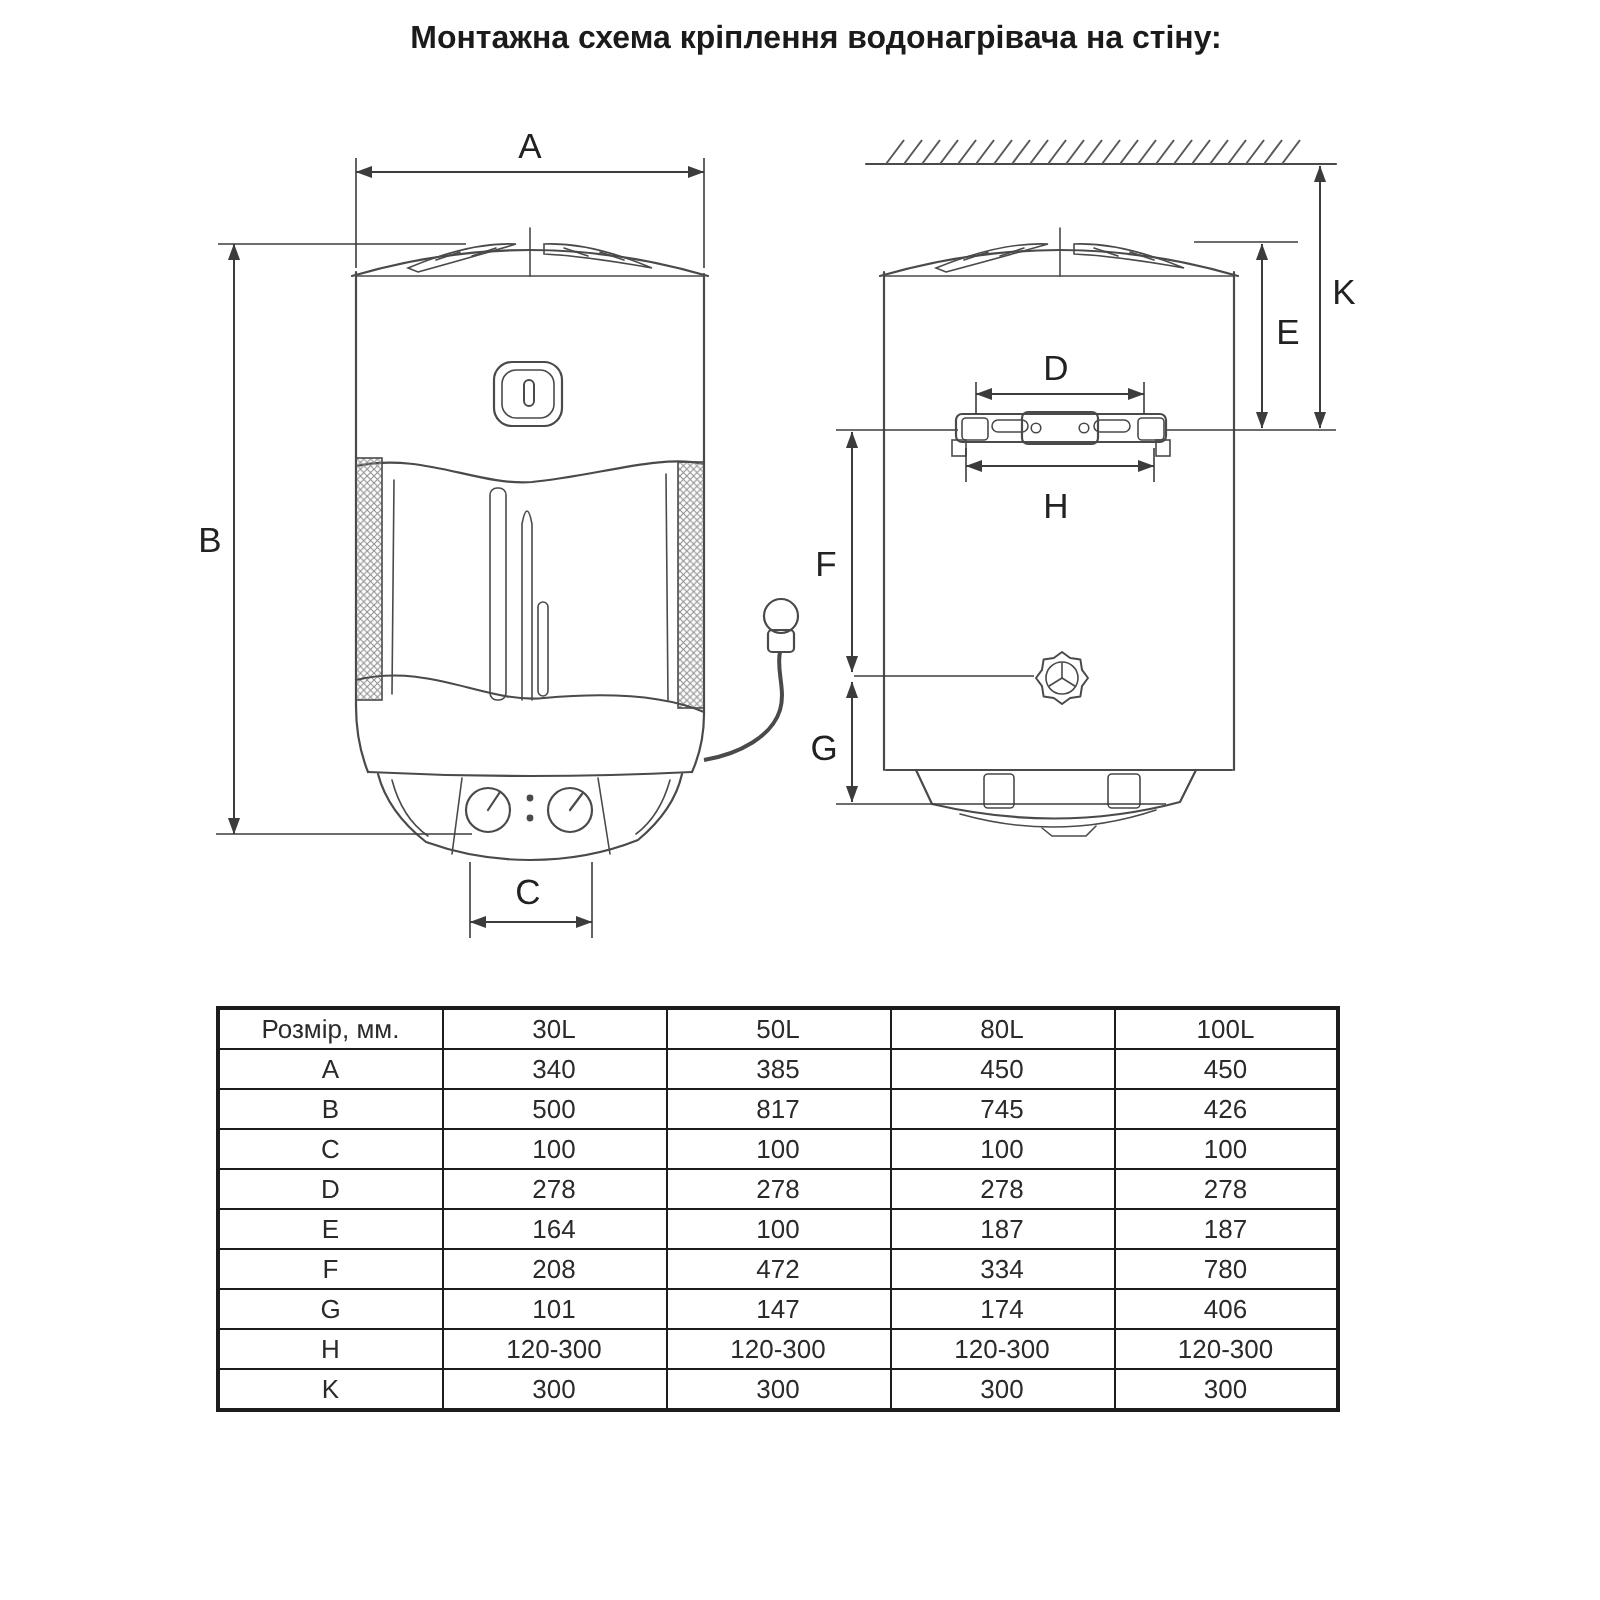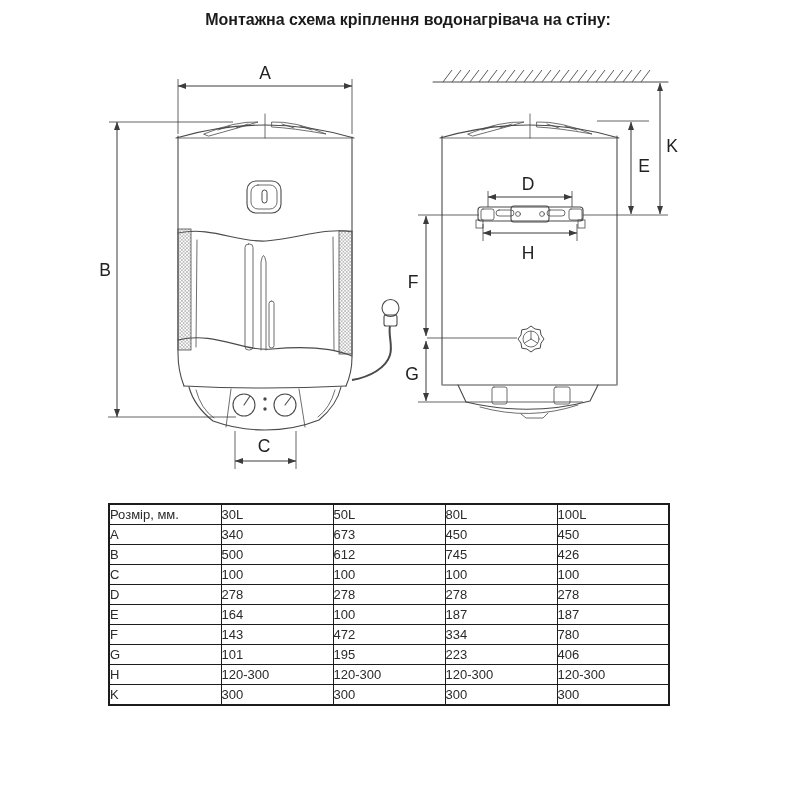--- a/index.html
+++ b/index.html
@@ -9,21 +9,21 @@
     font-size:16px;font-weight:bold;color:#1b1b1b;}
   svg{position:absolute;top:0;left:0;}
   .ln{stroke:#4a4a4a;stroke-width:1.1;fill:none;stroke-linecap:round;stroke-linejoin:round;}
   .ln2{stroke:#4a4a4a;stroke-width:0.8;fill:none;stroke-linecap:round;}
   .dim{stroke:#3c3c3c;stroke-width:1;fill:none;}
   .ext{stroke:#3c3c3c;stroke-width:0.8;fill:none;}
   .lbl{font-family:"Liberation Sans",sans-serif;font-size:17.5px;fill:#222;text-anchor:middle;}
   .hatchln{stroke:#5a5a5a;stroke-width:1;}
   table.dims{position:absolute;left:108px;top:503px;width:562px;border-collapse:collapse;
     table-layout:fixed;font-size:13px;color:#2a2a2a;}
-  table.dims th,table.dims td{border:1.6px solid #1c1c1c;text-align:left;vertical-align:middle;
+  table.dims th,table.dims td{border:1.6px solid #1c1c1c;text-align:center;vertical-align:middle;
     height:19px;padding:0;font-weight:normal;}
   table.dims{border:2px solid #1c1c1c;}
 </style>
 </head>
 <body>
 
 <div class="page">
 
   <div class="title">Монтажна схема кріплення водонагрівача на стіну:</div>
 
@@ -240,28 +240,28 @@
           <th>30L</th>
           <th>50L</th>
           <th>80L</th>
           <th>100L</th>
         </tr>
       </thead>
     <tbody>
         <tr>
           <td>A</td>
           <td>340</td>
-          <td>673</td>
+          <td>385</td>
           <td>450</td>
           <td>450</td>
         </tr>
         <tr>
           <td>B</td>
           <td>500</td>
-          <td>612</td>
+          <td>817</td>
           <td>745</td>
           <td>426</td>
         </tr>
         <tr>
           <td>C</td>
           <td>100</td>
           <td>100</td>
           <td>100</td>
           <td>100</td>
         </tr>
@@ -274,30 +274,30 @@
         </tr>
         <tr>
           <td>E</td>
           <td>164</td>
           <td>100</td>
           <td>187</td>
           <td>187</td>
         </tr>
         <tr>
           <td>F</td>
-          <td>143</td>
+          <td>208</td>
           <td>472</td>
           <td>334</td>
           <td>780</td>
         </tr>
         <tr>
           <td>G</td>
           <td>101</td>
-          <td>195</td>
-          <td>223</td>
+          <td>147</td>
+          <td>174</td>
           <td>406</td>
         </tr>
         <tr>
           <td>H</td>
           <td>120-300</td>
           <td>120-300</td>
           <td>120-300</td>
           <td>120-300</td>
         </tr>
         <tr>

